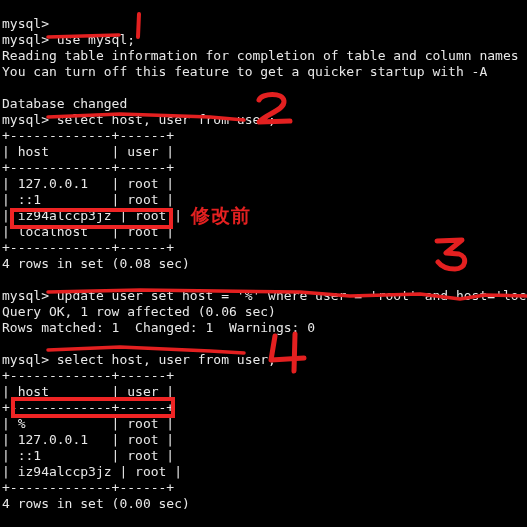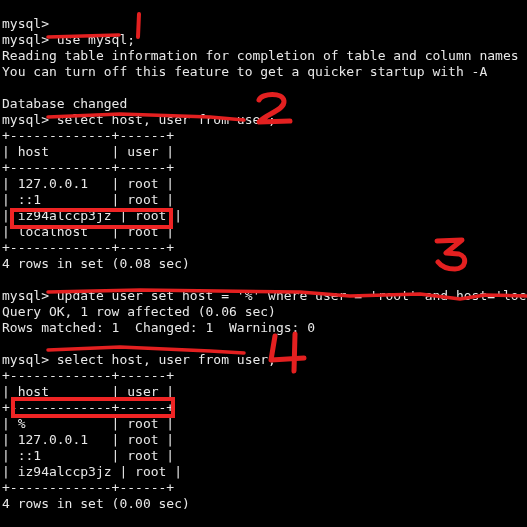--- a/index.html
+++ b/index.html
@@ -90,17 +90,18 @@
       <path d="M48,350 L120,347 L210,351 L244,353" stroke="#e32020" stroke-width="3.5" fill="none" stroke-linecap="round"></path>
 
       <path d="M275,336 L271,360 L304,358" stroke="#e32020" stroke-width="5" fill="none" stroke-linecap="round" stroke-linejoin="round"></path>
       <path d="M295,334 L294,371" stroke="#e32020" stroke-width="5" fill="none" stroke-linecap="round"></path>
     </svg>
 
     <div class="ann-box" style="left:10px; top:208px; width:163px; height:21px;"></div>
 
     <div class="ann-box" style="left:11px; top:397px; width:164px; height:21px;"></div>
 
+    <div class="ann-cn" style="left:191px; top:206px;">修改前</div>
 
 
   </div>
 
 </div>
 
 </body></html>

